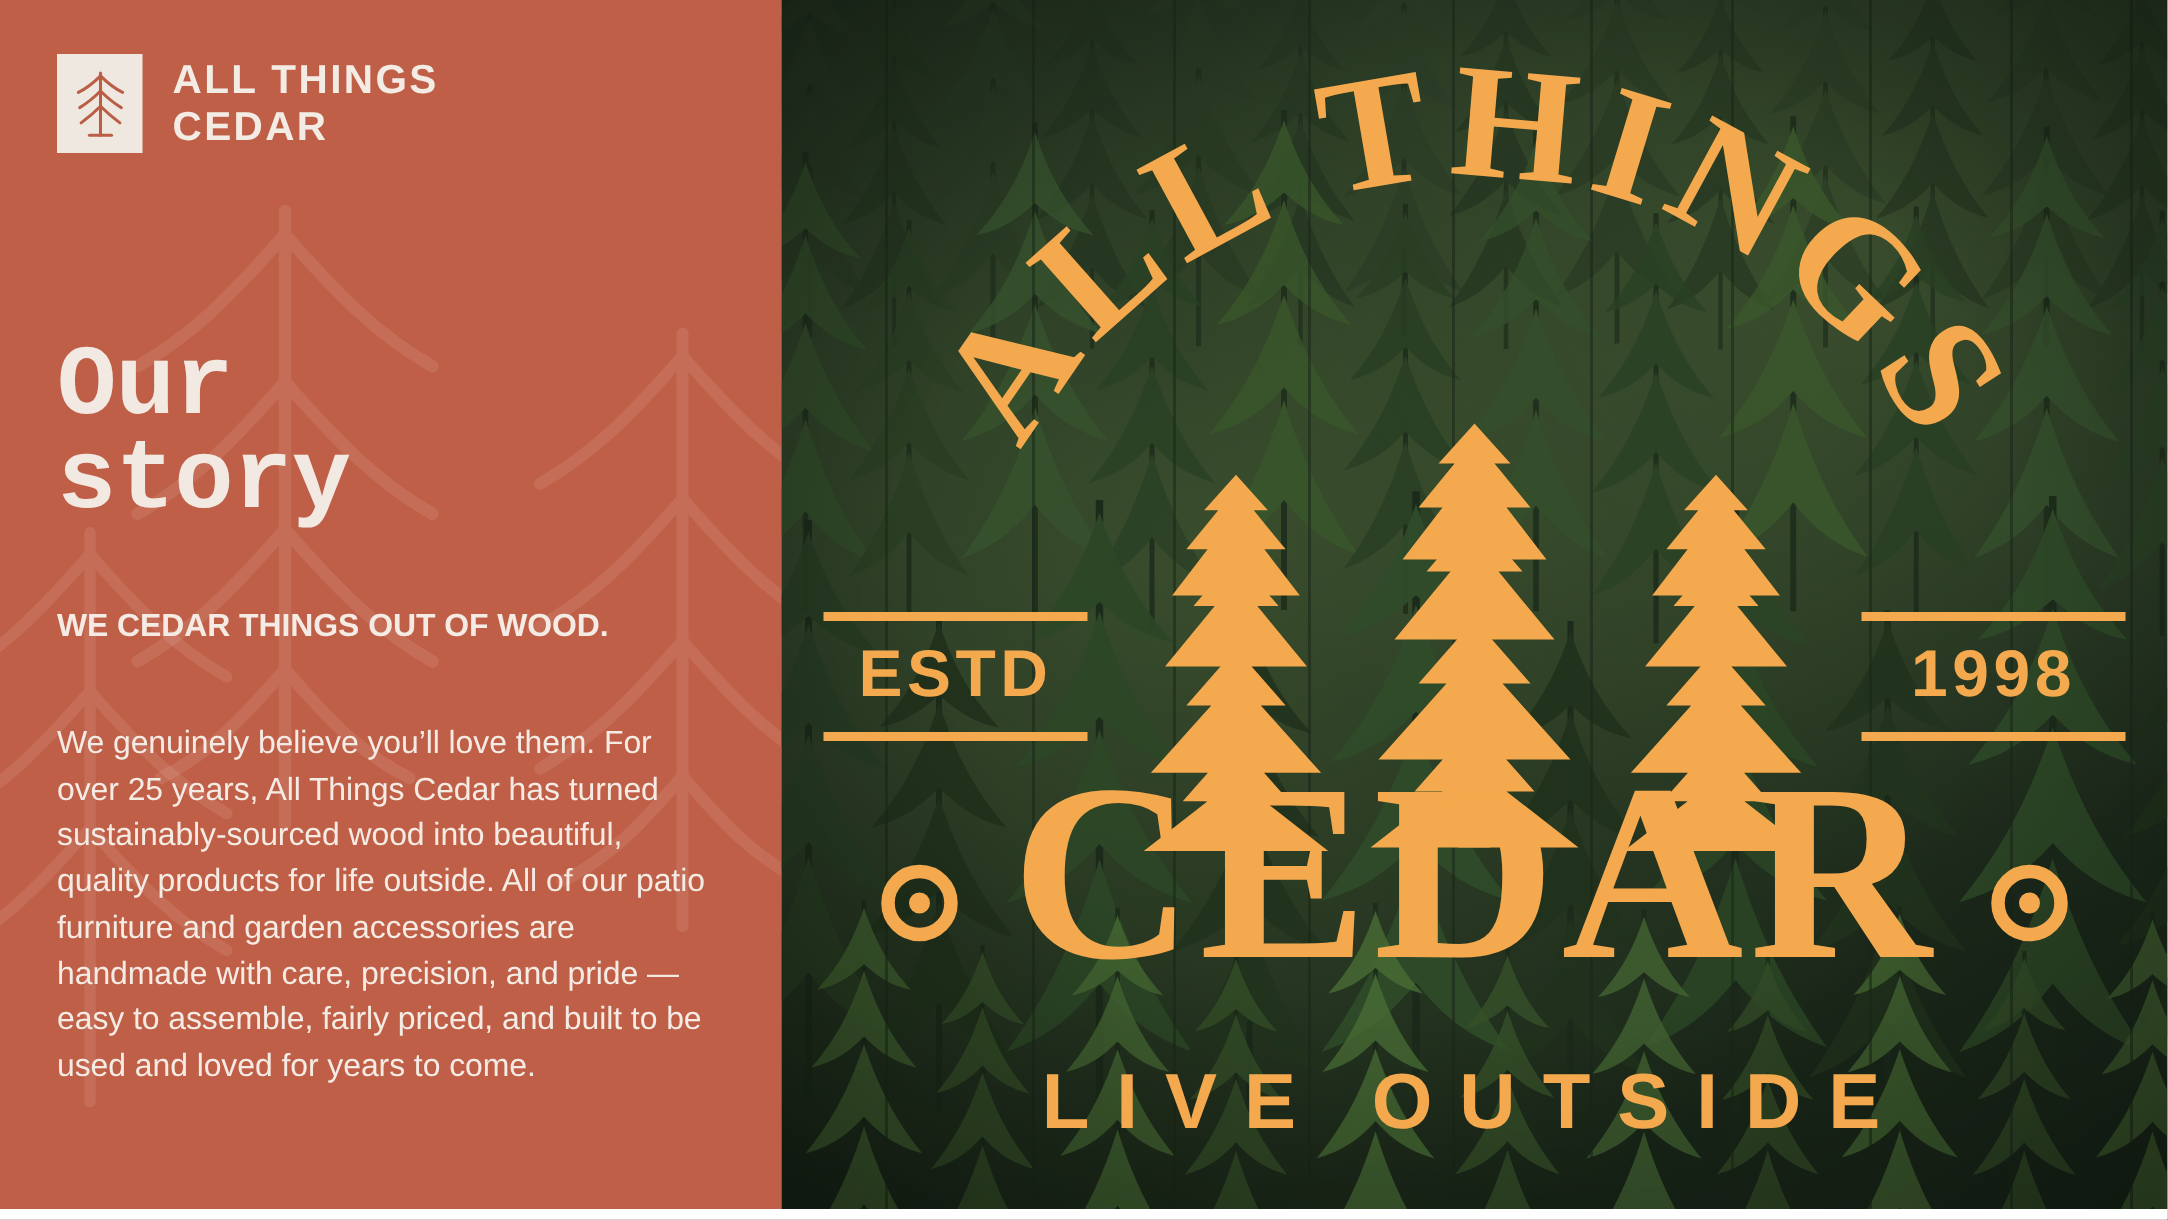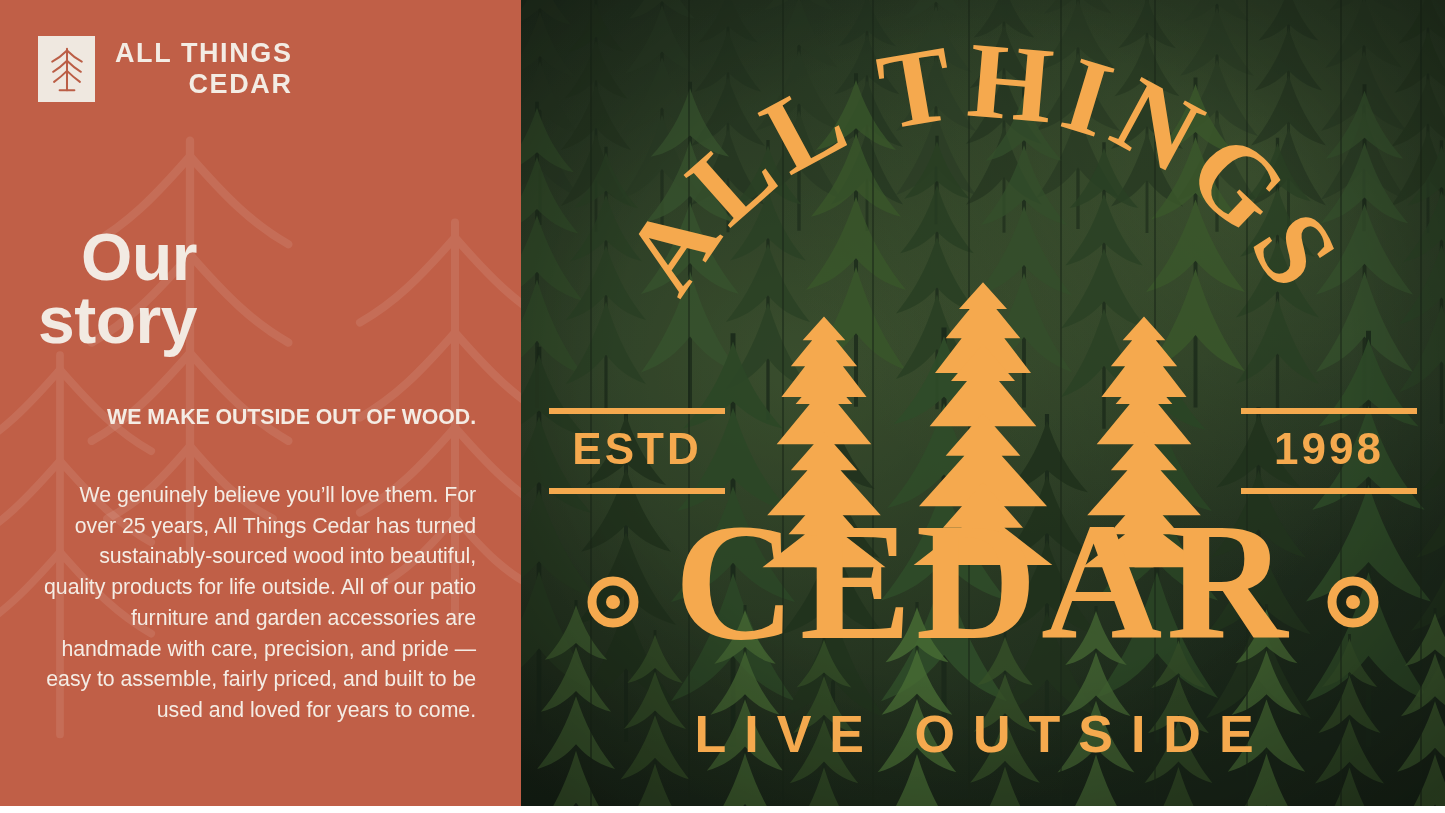--- a/index.html
+++ b/index.html
@@ -7,21 +7,20 @@
     width:1445px; height:813px;
     background:#ffffff;
     font-family:"Liberation Sans", sans-serif;
     overflow:hidden;
   }
   #page {
     position:relative;
     width:1445px; height:813px;
     display:flex;
     background:#ffffff;
-    text-align:right;
   }
 
   
   #left-panel {
     position:relative;
     width:521px;
     height:806px;
     background:#c05f47;
     overflow:hidden;
     flex:0 0 521px;
@@ -55,21 +54,21 @@
     letter-spacing:1.6px;
     line-height:1.16;
     white-space:pre-line;
   }
 
   #story-heading {
     position:absolute;
     left:38px; top:226px;
     z-index:3;
     color:#f2eae2;
-    font-family:Liberation Sans, sans-serif;
+    font-family:Liberation Mono, monospace;
     font-weight:bold;
     font-size:66px;
     line-height:.96;
     white-space:pre-line;
     letter-spacing:-.5px;
   }
 
   #story-body {
     position:absolute;
     left:38px; top:402px;
@@ -158,21 +157,21 @@
         </svg>
       </div>
       <div id="brand-wordmark">ALL THINGS
 CEDAR</div>
     </div>
 
     <h1 id="story-heading">Our
 story</h1>
 
     <div id="story-body">
-      <span class="lede">WE MAKE OUTSIDE OUT OF WOOD.</span>
+      <span class="lede">WE CEDAR THINGS OUT OF WOOD.</span>
       <span class="rest">We genuinely believe you’ll love them. For over 25 years, All Things Cedar has turned sustainably-sourced wood into beautiful, quality products for life outside. All of our patio furniture and garden accessories are handmade with care, precision, and pride — easy to assemble, fairly priced, and built to be used and loved for years to come.</span>
     </div>
   </section>
 
   <section id="right-panel">
 
     <div id="forest-photo">
       <svg viewBox="0 0 924 806" preserveAspectRatio="xMidYMid slice">
         <defs>
           <linearGradient id="skyfade" x1="0" y1="0" x2="0" y2="1">

